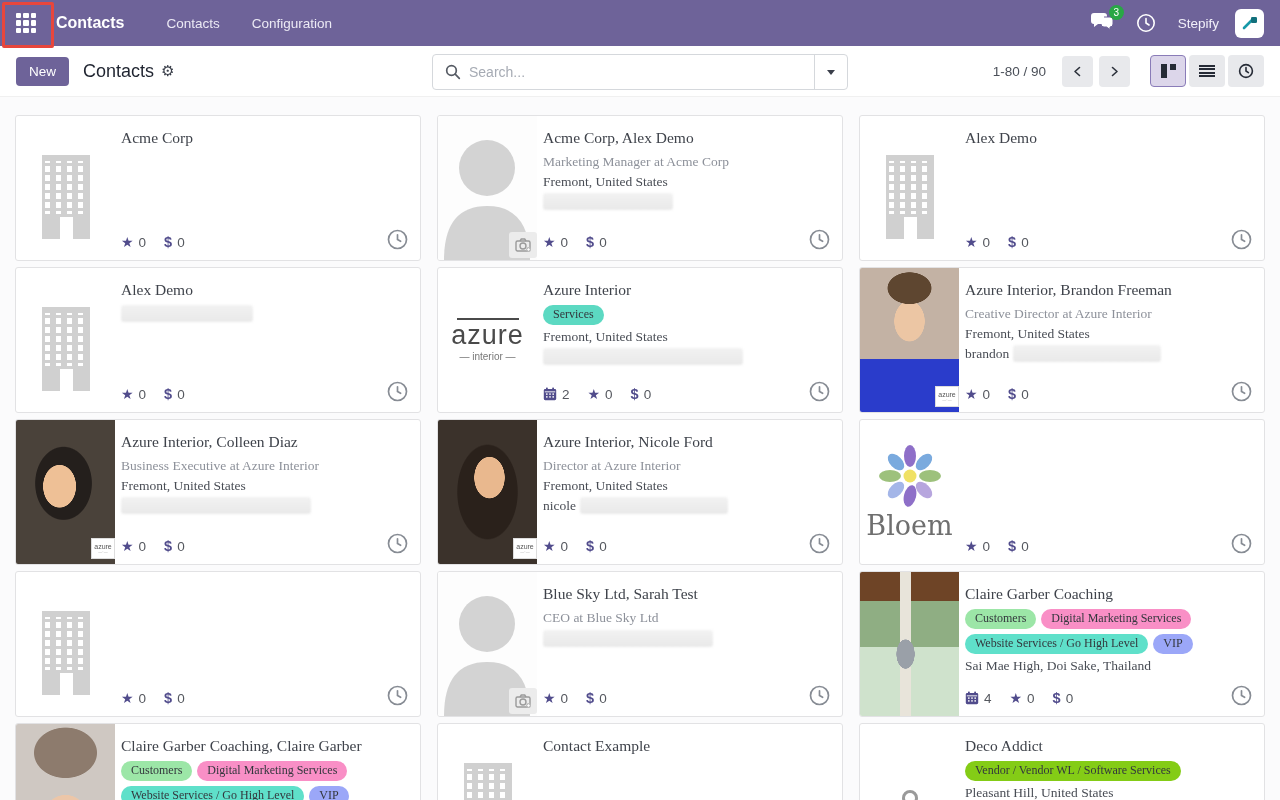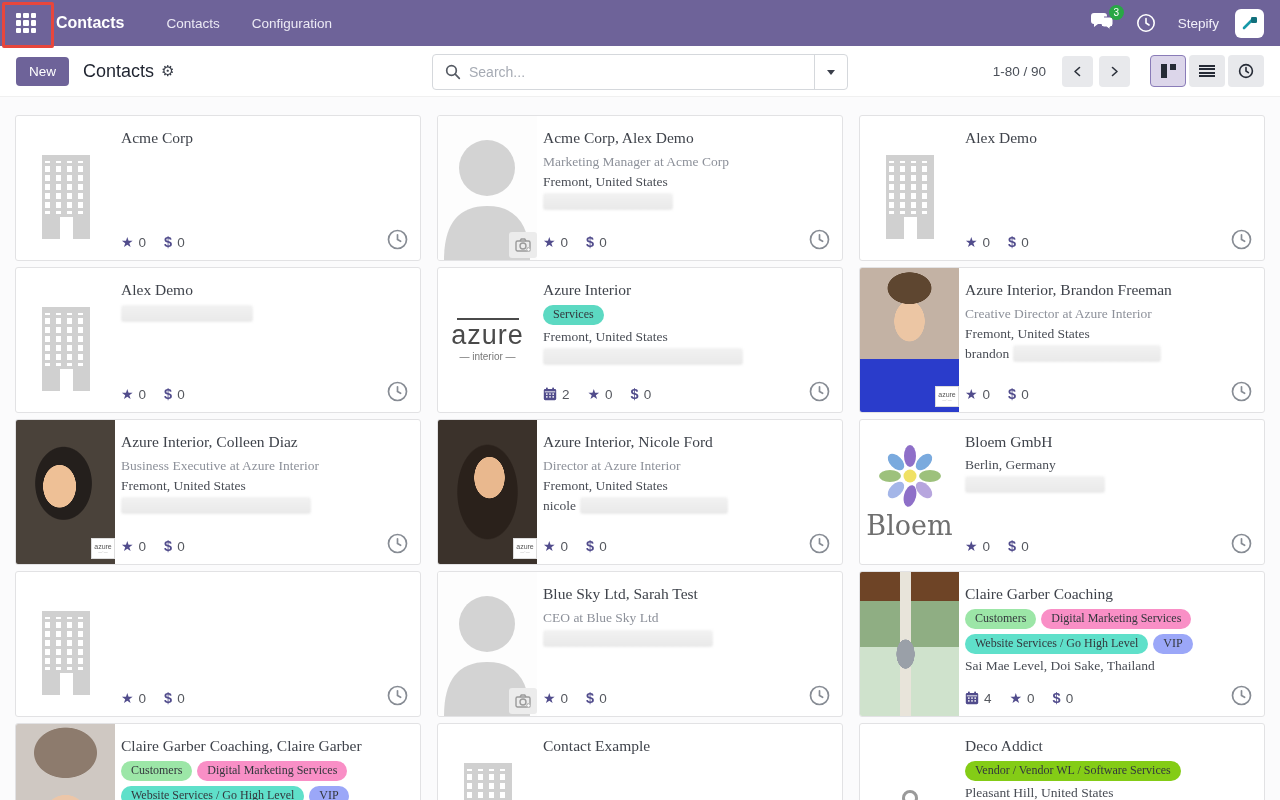--- a/index.html
+++ b/index.html
@@ -545,28 +545,20 @@
         <ellipse cx="52" cy="32" rx="11" ry="6" fill="#9dc17c"></ellipse>
         <ellipse cx="18" cy="18" rx="6" ry="10" fill="#7aaade" transform="rotate(-45 18 18)"></ellipse>
         <ellipse cx="46" cy="18" rx="6" ry="10" fill="#7aaade" transform="rotate(45 46 18)"></ellipse>
         <ellipse cx="18" cy="46" rx="6" ry="10" fill="#a4b6e8" transform="rotate(45 18 46)"></ellipse>
         <ellipse cx="46" cy="46" rx="6" ry="10" fill="#b7a6de" transform="rotate(-45 46 46)"></ellipse>
         <circle cx="32" cy="32" r="6.5" fill="#f0e164"></circle>
       </g>
     </svg>
     <div class="bloem-word">Bloem</div>
   </div>
-    <div class="card-body">
-      <div class="card-name">Bloem GmbH</div>
-
-      <div class="card-location">Berlin, Germany</div>
-      <div class="email-line">
-            <div class="blur-bar" style="width: 140px;"></div>
-          </div>
-    </div>
     <div class="card-stats">
           <div class="stat">
             <span class="star-ico"></span>
             <span>0</span>
           </div>
           <div class="stat">
             <span class="dollar-ico"></span>
             <span>0</span>
           </div>
         </div>
@@ -657,21 +649,21 @@
     <div class="card-img av-photo-yoga photo photo-yoga"></div>
     <div class="card-body">
       <div class="card-name">Claire Garber Coaching</div>
       <div class="card-tags">
             <span class="tag" style="background: rgb(156, 230, 167);">Customers</span>
             <span class="tag" style="background: rgb(249, 143, 198);">Digital Marketing Services</span>
             <span class="tag" style="background: rgb(95, 224, 202);">Website Services / Go High Level</span>
             <span class="tag" style="background: rgb(155, 167, 248);">VIP</span>
           </div>
 
-      <div class="card-location">Sai Mae Level, Doi Sake, Thailand</div>
+      <div class="card-location">Sai Mae High, Doi Sake, Thailand</div>
 
     </div>
     <div class="card-stats">
           <div class="stat">
             <svg width="14" height="14" viewBox="0 0 14 14">
               <rect x="0.8" y="2" width="12.4" height="11.2" rx="1.4" fill="#514c8c"></rect>
               <rect x="3" y="0.4" width="1.8" height="3" rx="0.7" fill="#514c8c"></rect>
               <rect x="9.2" y="0.4" width="1.8" height="3" rx="0.7" fill="#514c8c"></rect>
               <rect x="1.8" y="4.4" width="10.4" height="0.9" fill="#fff"></rect>
               <g fill="#fff">

